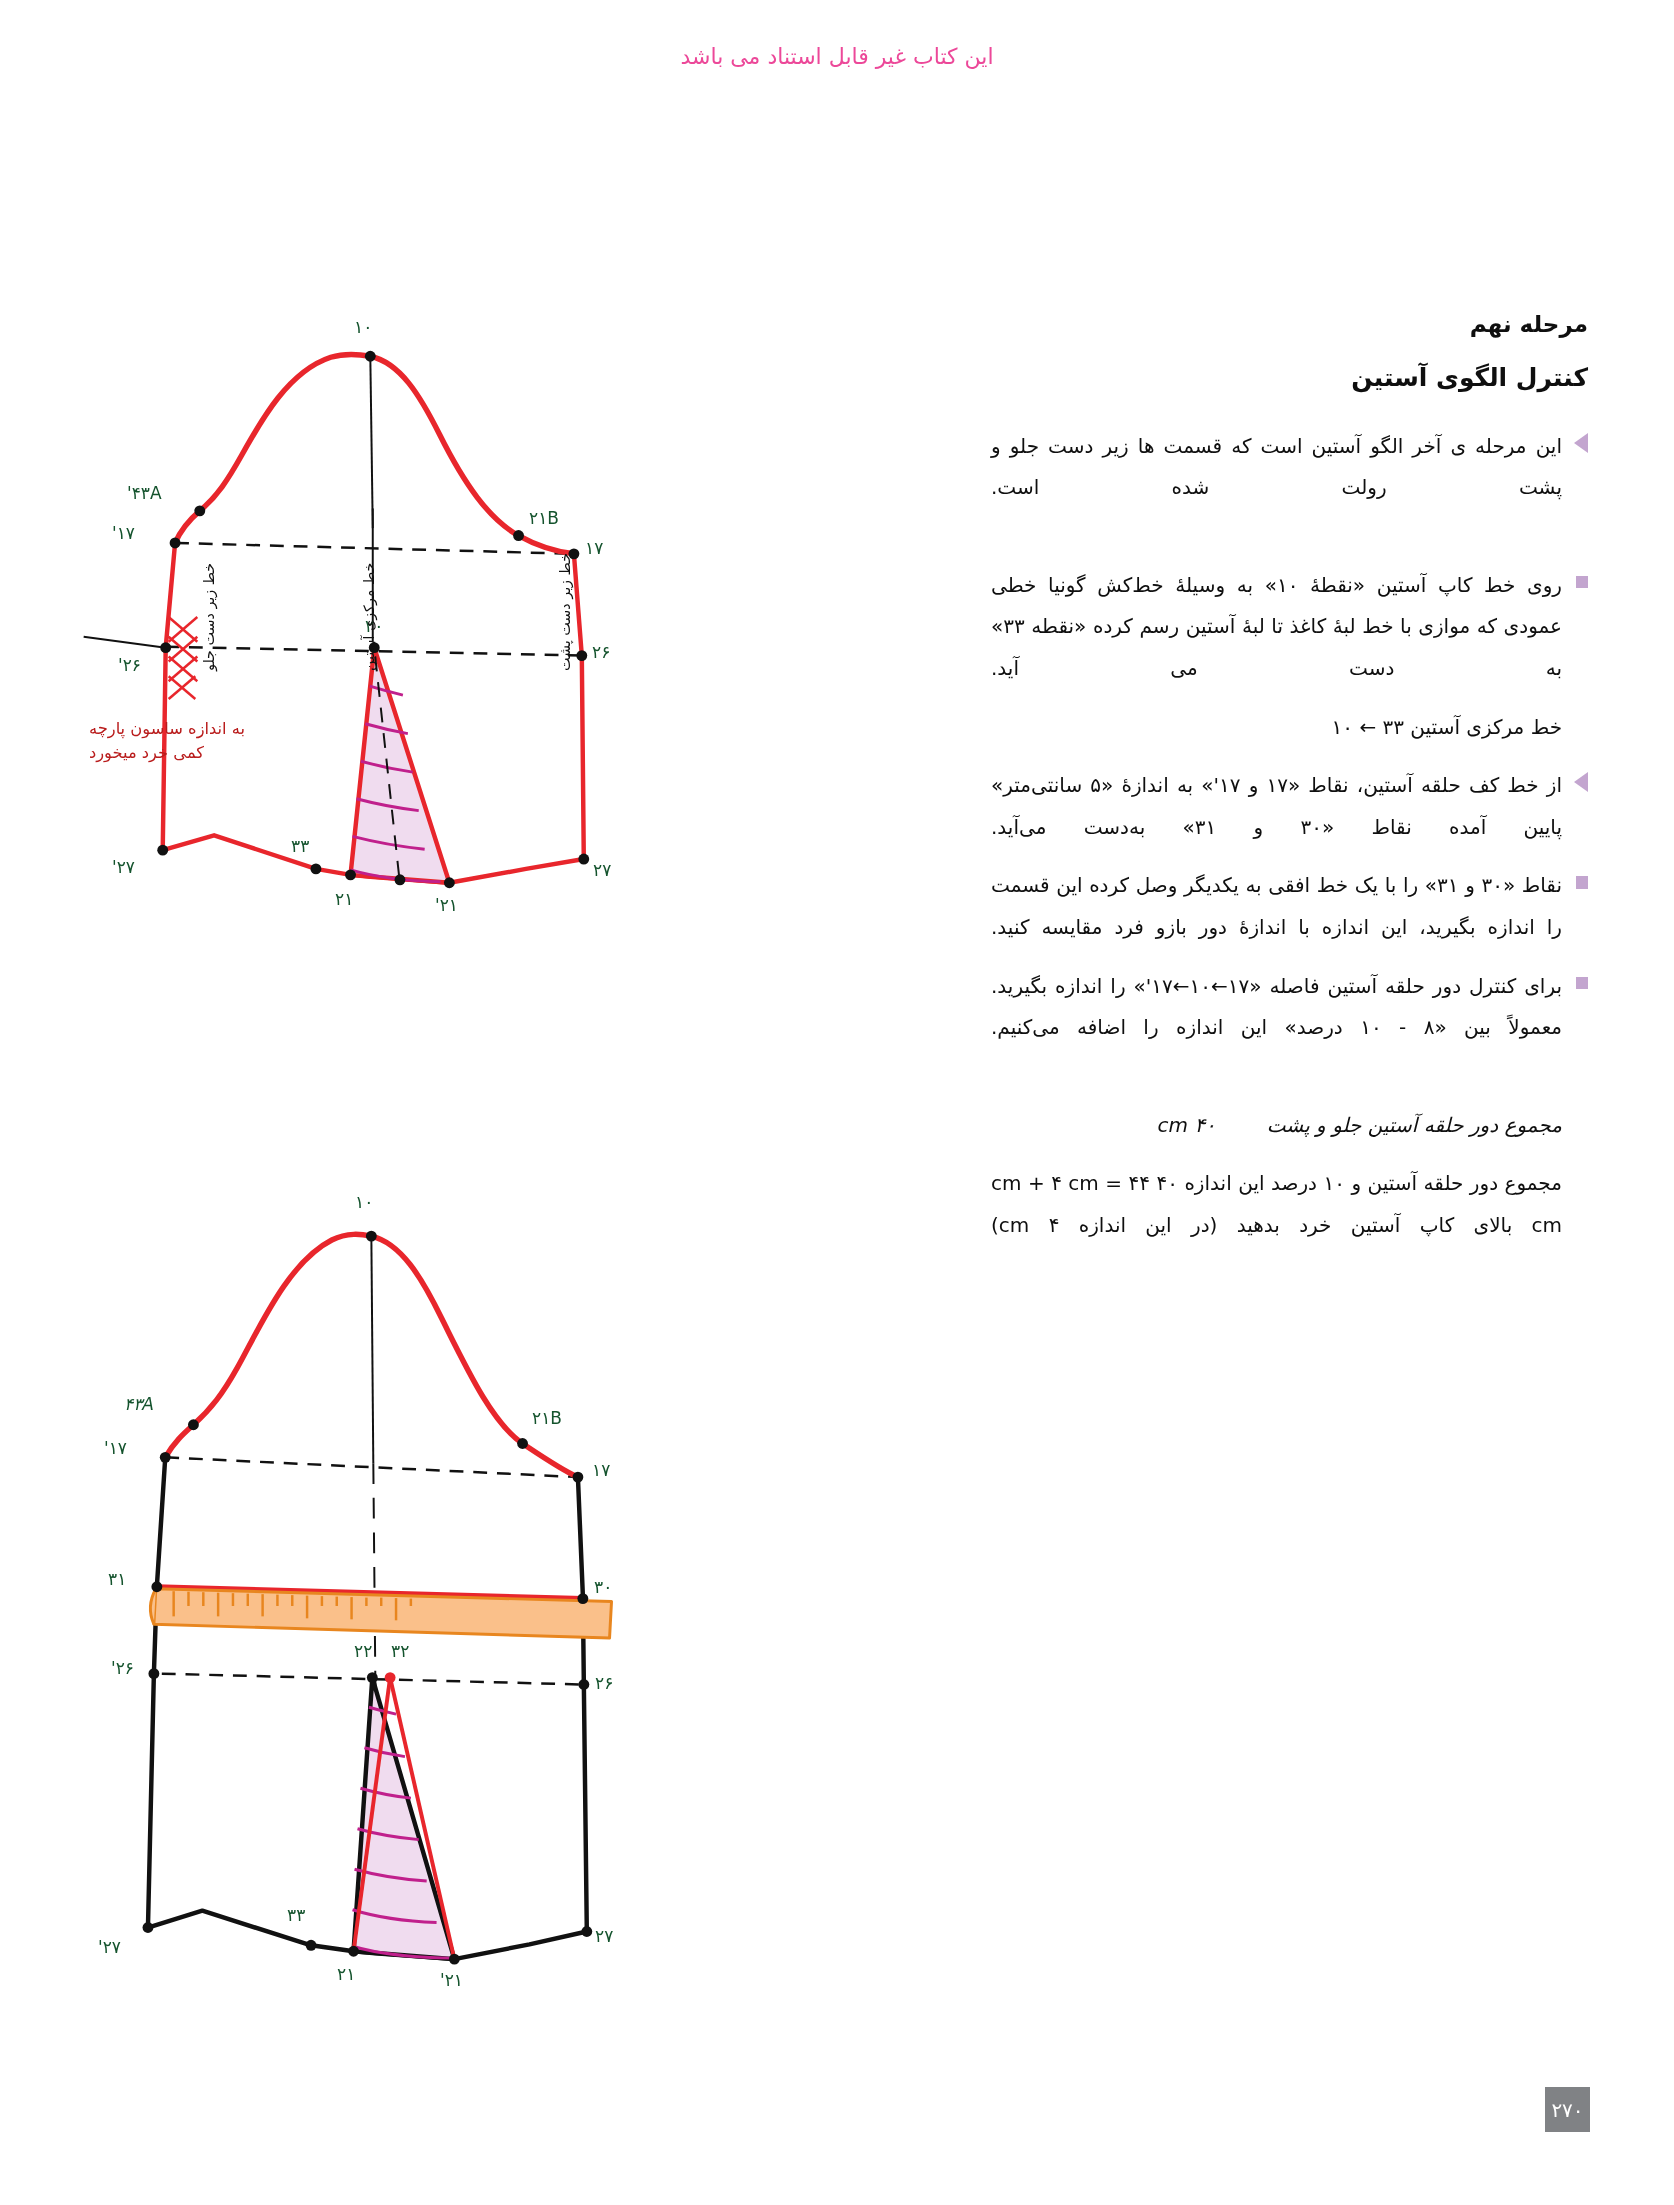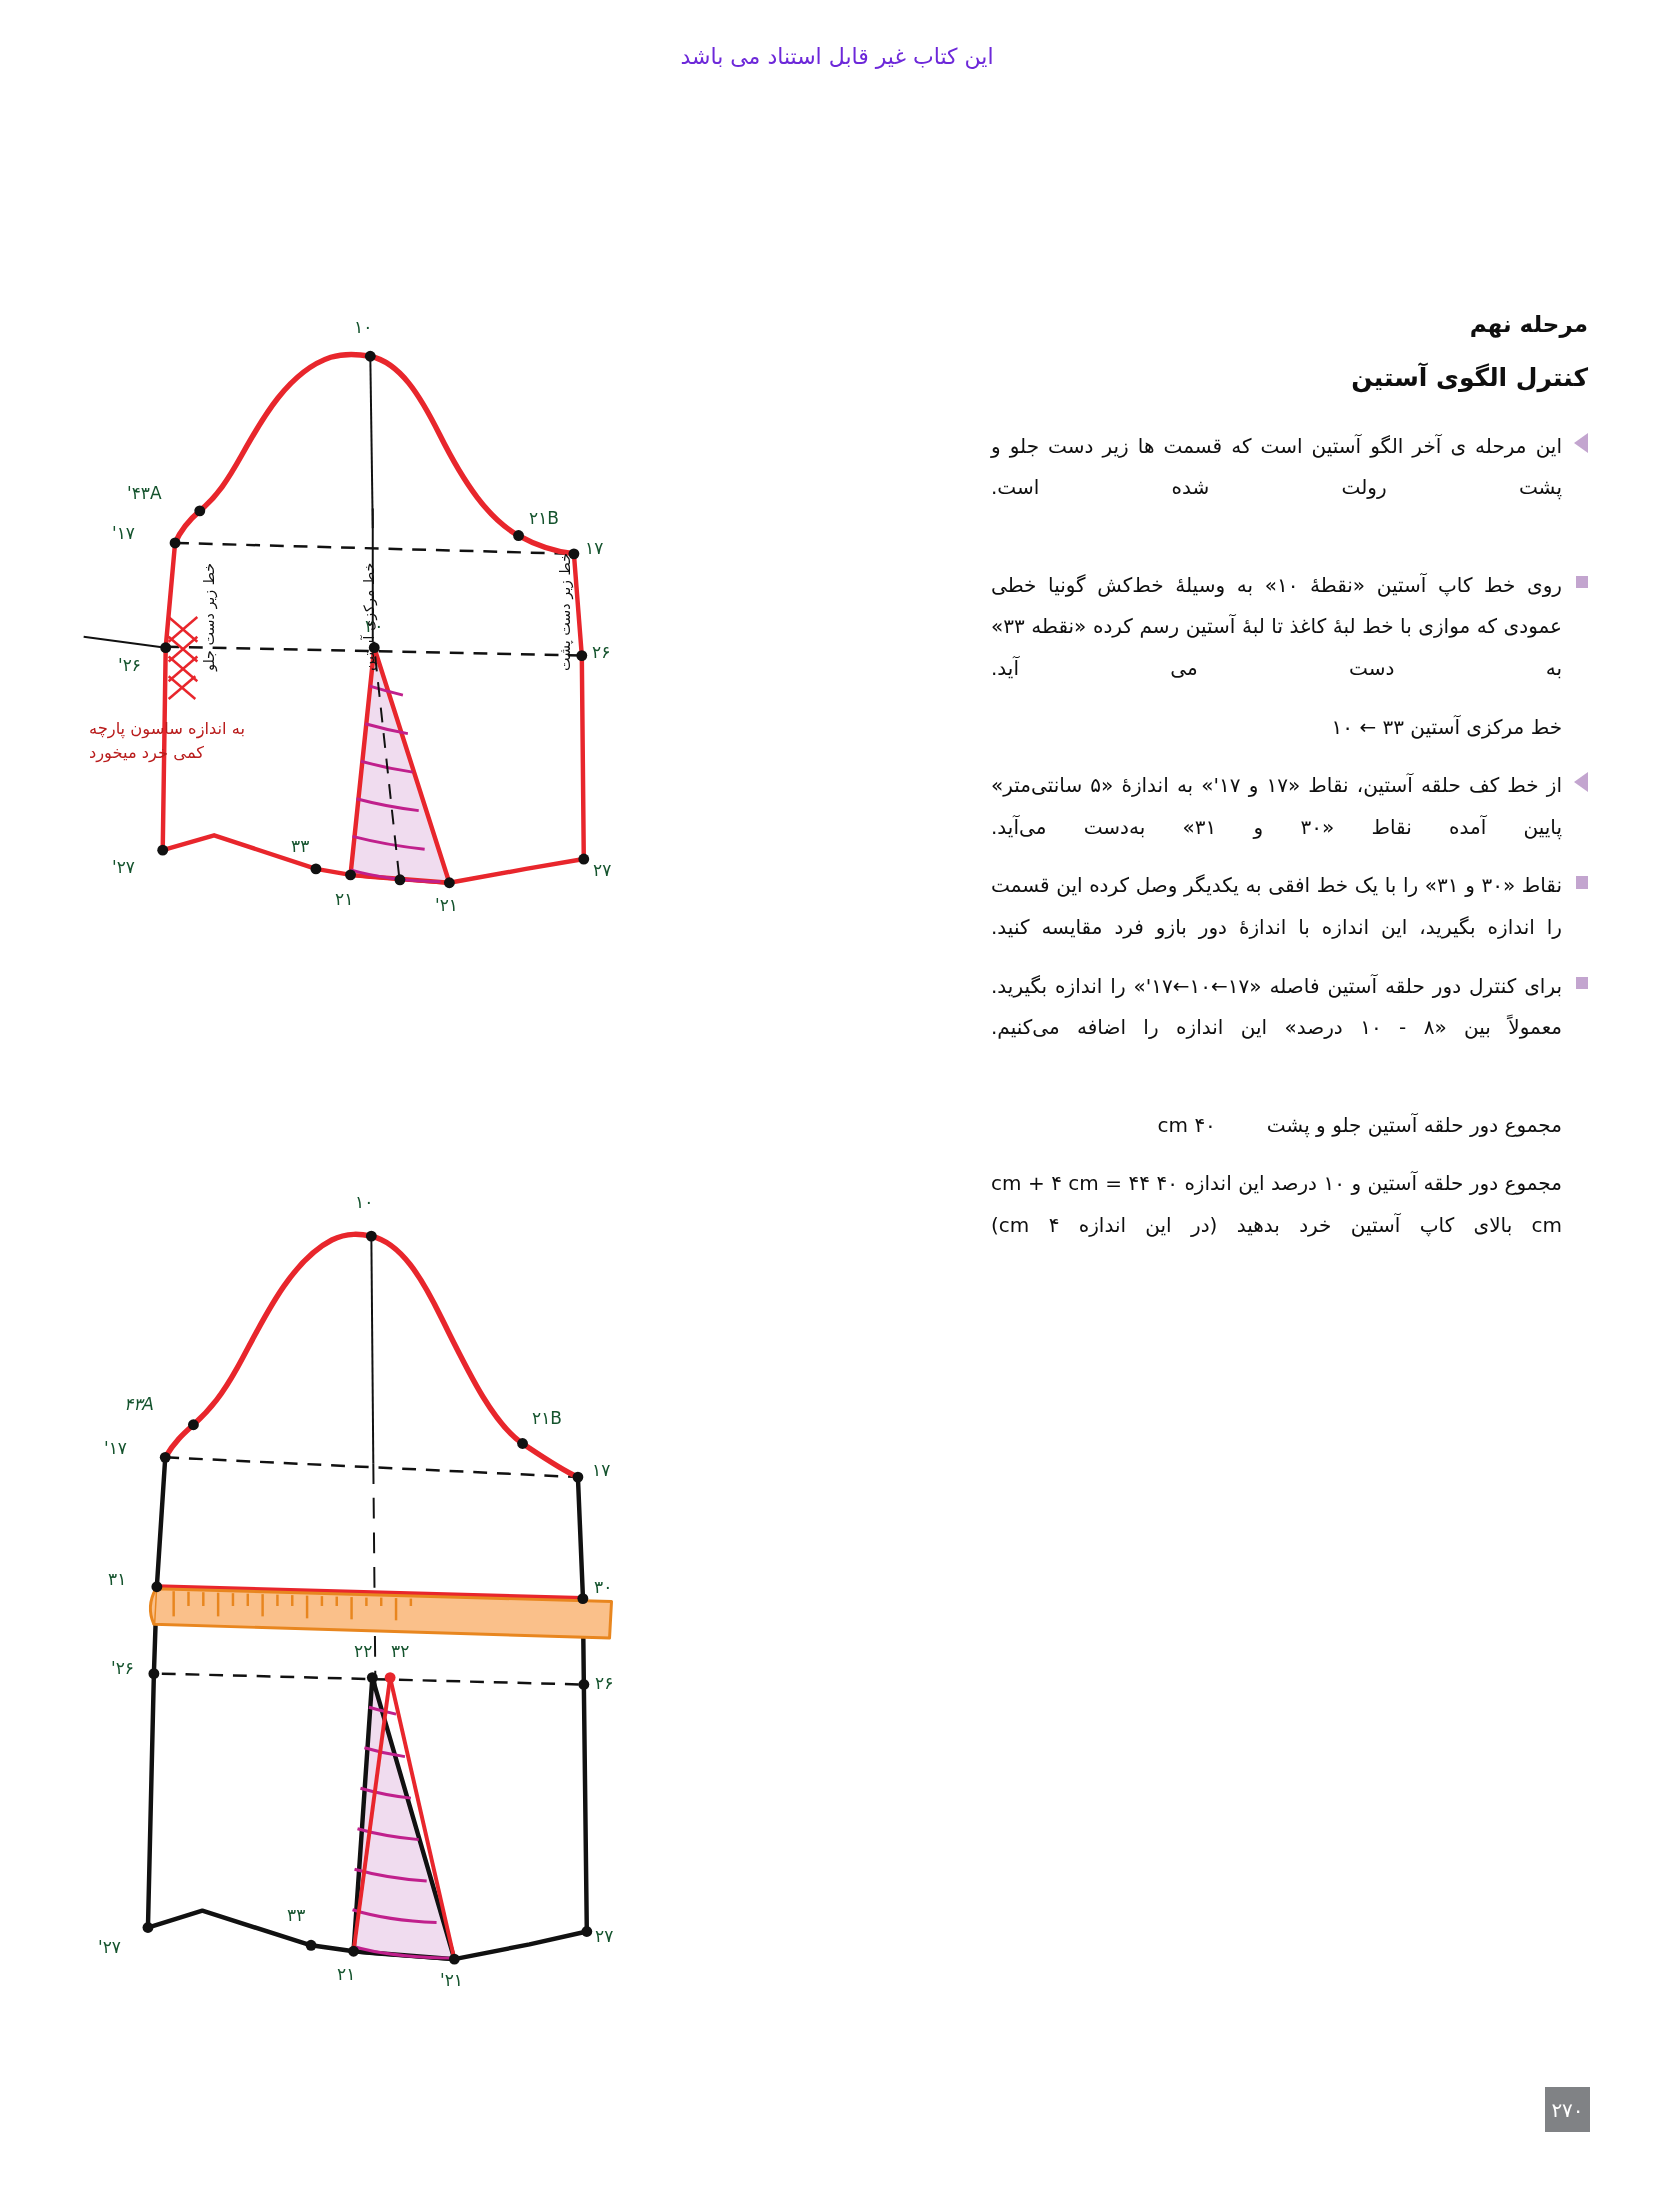--- a/index.html
+++ b/index.html
@@ -7,21 +7,21 @@
     width:1674px;height:2205px;position:relative;overflow:hidden;
     font-family:"DejaVu Sans","Liberation Sans",sans-serif;
     color:#0f0f0f;
   }
   .page{position:absolute;inset:0;}
 
   
   .hdr{
     position:absolute;top:44px;left:0;width:100%;
     text-align:center;direction:rtl;
-    font-size:22px;letter-spacing:0px;color:#6d28d9;
+    font-size:22px;letter-spacing:0px;color:#ec4899;
   }
 
   
   .col{
     position:absolute;right:86px;top:311px;width:605px;
     direction:rtl;text-align:justify;text-align-last:justify;
   }
   .h-step{font-size:23px;font-weight:bold;margin:0 0 24px 0;line-height:1.2;text-align:left;text-align-last:right;}
   .h-title{font-size:25px;font-weight:bold;margin:0 0 33px 0;line-height:1.2;text-align:right;text-align-last:right;}
 
@@ -265,20 +265,20 @@
     <div class="h-title">کنترل الگوی آستین</div>
 
     <p class="para tri">این مرحله ی آخر الگو آستین است که قسمت ها زیر دست جلو و پشت رولت شده است.</p>
     <div class="spacer-md"></div>
     <p class="para bl">روی خط کاپ آستین «نقطهٔ ۱۰» به وسیلهٔ خط‌کش گونیا خطی عمودی که موازی با خط لبهٔ کاغذ تا لبهٔ آستین رسم کرده «نقطه ۳۳» به دست می آید.</p>
     <p class="para plain" style="text-align:right;text-align-last:right;">خط مرکزی آستین ۳۳ ← ۱۰</p>
     <p class="para tri">از خط کف حلقه آستین، نقاط «۱۷ و ۱۷'» به اندازهٔ «۵ سانتی‌متر» پایین آمده نقاط «۳۰ و ۳۱» به‌دست می‌آید.</p>
     <p class="para bl">نقاط «۳۰ و ۳۱» را با یک خط افقی به یکدیگر وصل کرده این قسمت را اندازه بگیرید، این اندازه با اندازهٔ دور بازو فرد مقایسه کنید.</p>
     <p class="para bl">برای کنترل دور حلقه آستین فاصله «۱۷←۱۰←۱۷'» را اندازه بگیرید. معمولاً بین «۸ - ۱۰ درصد» این اندازه را اضافه می‌کنیم.</p>
     <div class="spacer-md"></div>
-    <p class="para plain" style="text-align:left;text-align-last:right;white-space:pre;">مجموع دور حلقه آستین جلو و پشت        ۴۰ cm</p>
+    <p class="para plain" style="text-align:left;text-align-last:right;white-space:pre;font-style:italic;">مجموع دور حلقه آستین جلو و پشت        ۴۰ cm</p>
     <p class="para plain">مجموع دور حلقه آستین و ۱۰ درصد این اندازه ۴۰ cm + ۴ cm = ۴۴ cm بالای کاپ آستین خرد بدهید (در این اندازه ۴ cm)</p>
   </div>
 
   <div class="pageno">۲۷۰</div>
 
 </div>
 
 
 </body></html>

